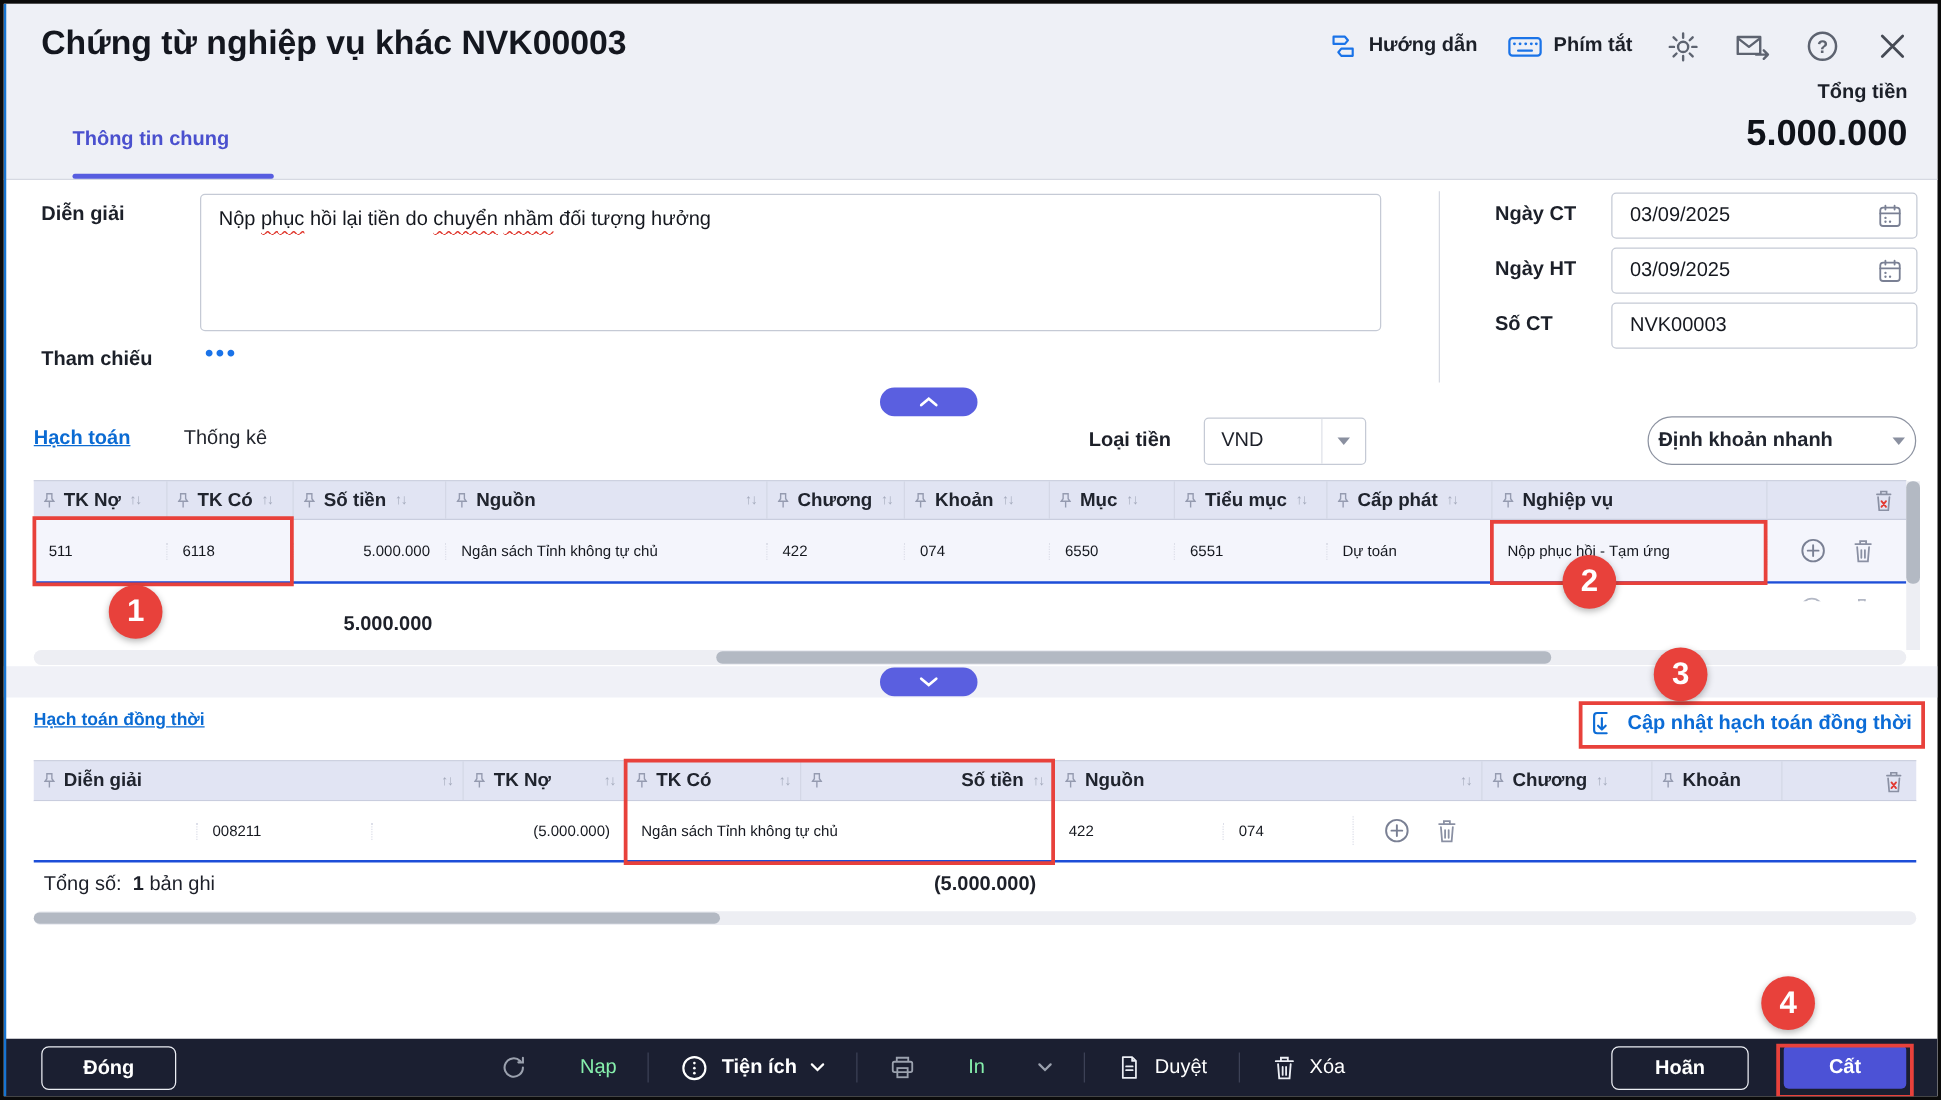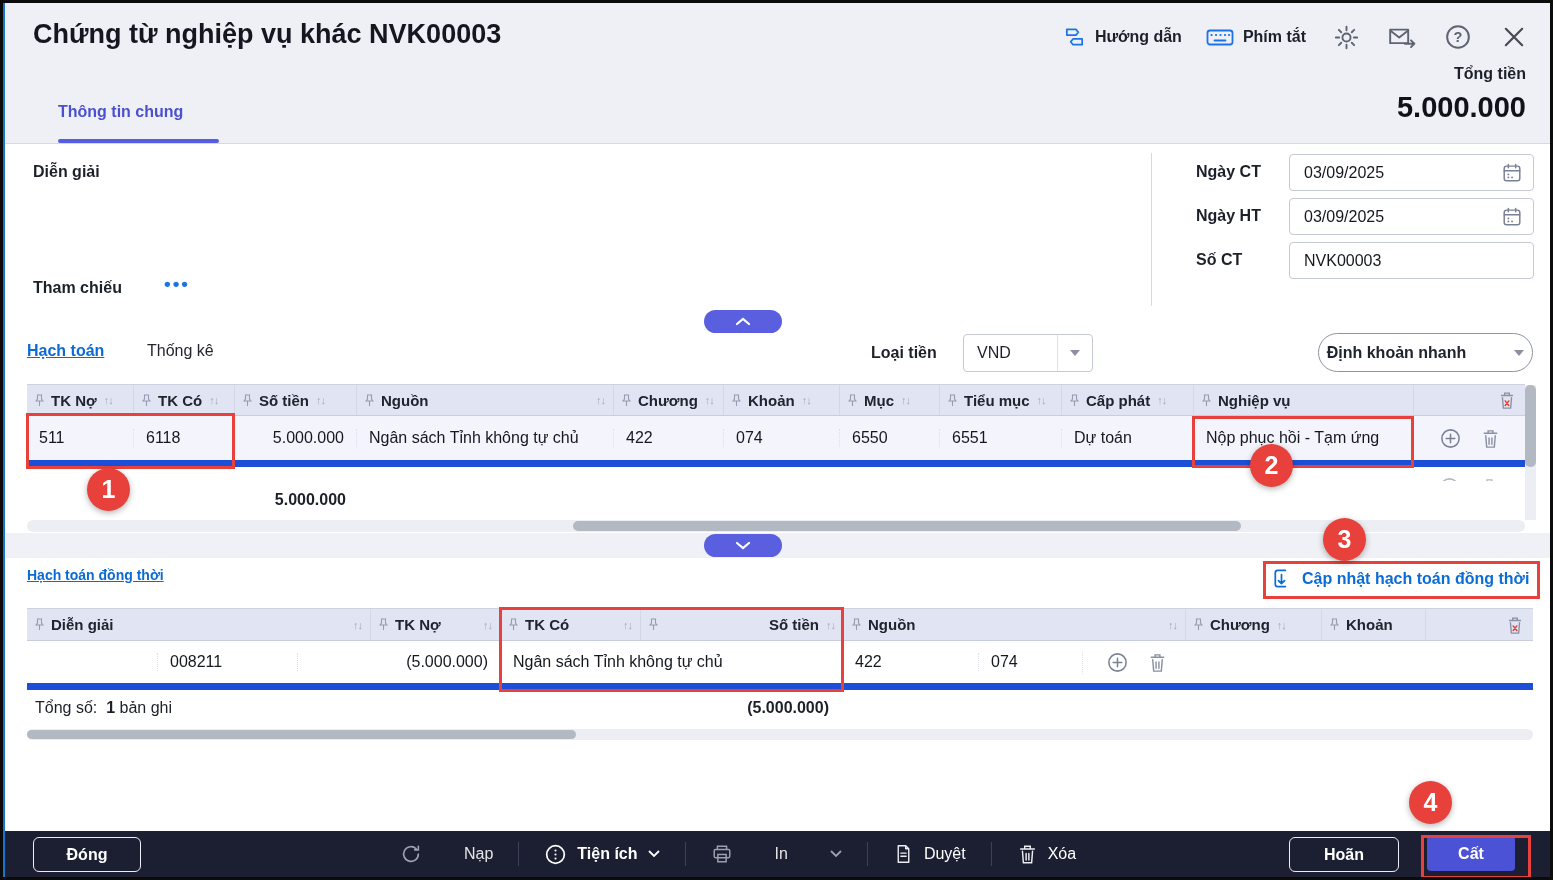--- a/index.html
+++ b/index.html
@@ -48,21 +48,21 @@
   .cur-select .sep{width:1px;height:36px;background:#dfe2e9;}
   .caret{width:0;height:0;border-left:5px solid transparent;border-right:5px solid transparent;border-top:6px solid #8a90a0;margin:0 12px;}
   .pill-btn{position:absolute;top:330px;height:39px;border:1px solid #8d93a1;border-radius:20px;background:#fff;
     display:flex;align-items:center;justify-content:center;gap:10px;font-size:16px;font-weight:bold;color:#20242e;cursor:pointer;}
 
   
   .tbl{position:absolute;left:24px;}
   .thead{display:flex;background:#e1e4f3;border-top:1px solid #cdd1e0;border-bottom:1px solid #c9cdde;height:32px;}
   .th{display:flex;align-items:center;gap:7px;padding:0 8px;font-size:15px;font-weight:bold;color:#20242e;overflow:hidden;white-space:nowrap;}
   .th + .th{border-left:1px solid #d4d7e6;}
-  .trow{display:flex;align-items:center;font-size:16px;color:#15181f;border-bottom:7px solid #1d4ed8;background:#f4f5fc;}
+  .trow{display:flex;align-items:center;font-size:12px;color:#15181f;border-bottom:2px solid #1d4ed8;background:#f4f5fc;}
   .trow .td{padding:0 12px;overflow:hidden;white-space:nowrap;}
   .td + .td{border-left:1px dotted #dddfe9;}
   .sort{font-size:11px;color:#a3a9bb;letter-spacing:-1px;cursor:pointer;}
   .sp{flex:1;}
   .c1{width:106px}.c2{width:101px}.c3{width:122px}.c4{width:257px}.c5{width:110px}.c6{width:116px}
   .c7{width:100px}.c8{width:122px}.c9{width:132px}.c10{width:220px}.c11{width:112px}
   .d1{width:343px}.d2{width:130px}.d3{width:140px}.d4{width:203px}.d5{width:342px}.d6{width:136px}.d7{width:104px}.d8{width:108px}
   .acts{display:flex;align-items:center;justify-content:center;gap:18px;}
   .t1-partial{position:absolute;left:1410px;top:464px;width:112px;height:14px;overflow:hidden;background:#fff;}
   .t1-partial .acts{height:40px;opacity:.75;}
@@ -85,24 +85,24 @@
   .badge{position:absolute;width:43px;height:43px;border-radius:50%;background:#e8413b;color:#fff;
     display:flex;align-items:center;justify-content:center;font-size:25px;font-weight:bold;z-index:61;
     box-shadow:0 2px 6px rgba(0,0,0,.3);}
 
   
   .bbar{position:absolute;left:0;right:0;bottom:0;height:46px;background:#1b1f31;z-index:20;}
   .btn-outline{position:absolute;height:35px;border:1px solid #eceef4;border-radius:6px;background:transparent;
     color:#fff;font-size:16px;font-weight:bold;display:flex;align-items:center;justify-content:center;cursor:pointer;}
   .bcluster{position:absolute;left:372px;top:0;height:46px;display:flex;align-items:center;}
   .bitem{display:flex;align-items:center;gap:10px;font-size:16px;padding:0 25px;cursor:pointer;white-space:nowrap;}
-  .dim{color:#e5e5e5;gap:42px;}
+  .dim{color:#86efac;gap:42px;}
   .lit{color:#ffffff;font-weight:bold;}
   .bsep{width:1px;height:24px;background:#3c4156;}
-  .btn-save{position:absolute;left:1424px;top:5px;width:88px;height:35px;background:#4c52d6;border:none;border-radius:4px;
+  .btn-save{position:absolute;left:1424px;top:5px;width:98px;height:35px;background:#4c52d6;border:none;border-radius:4px;
     color:#fff;font-size:16px;font-weight:bold;display:flex;align-items:center;justify-content:center;cursor:pointer;}
   svg{display:block;}
 </style>
 </head>
 <body>
 
 <div class="window">
   <div class="accent-left"></div>
 
   <div class="hdr">
@@ -163,20 +163,23 @@
     </div>
 
     <div class="total-label">Tổng tiền</div>
     <div class="total-value">5.000.000</div>
 
     <div class="tab-general">Thông tin chung</div>
     <div class="tab-underline"></div>
   </div>
 
   <div class="lbl" style="left:30px;top:160px;">Diễn giải</div>
+  <div class="desc-box">
+    <span>Nộp </span><span class="sq">phục</span><span> hồi lại tiền do </span><span class="sq">chuyển</span><span> </span><span class="sq">nhầm</span><span> đối tượng hưởng</span>
+  </div>
   <div class="lbl" style="left:30px;top:276px;">Tham chiếu</div>
   <div class="ref-dots">•••</div>
 
   <div class="v-divider"></div>
 
   <div class="lbl" style="left:1193px;top:160px;">Ngày CT</div>
   <div class="field-input" style="left:1286px;top:151px;">
     <span class="grow">03/09/2025</span>
     <span>
       <svg width="22" height="22" viewBox="0 0 24 24" fill="none" stroke="#7a8094" stroke-width="1.6" stroke-linecap="round">

